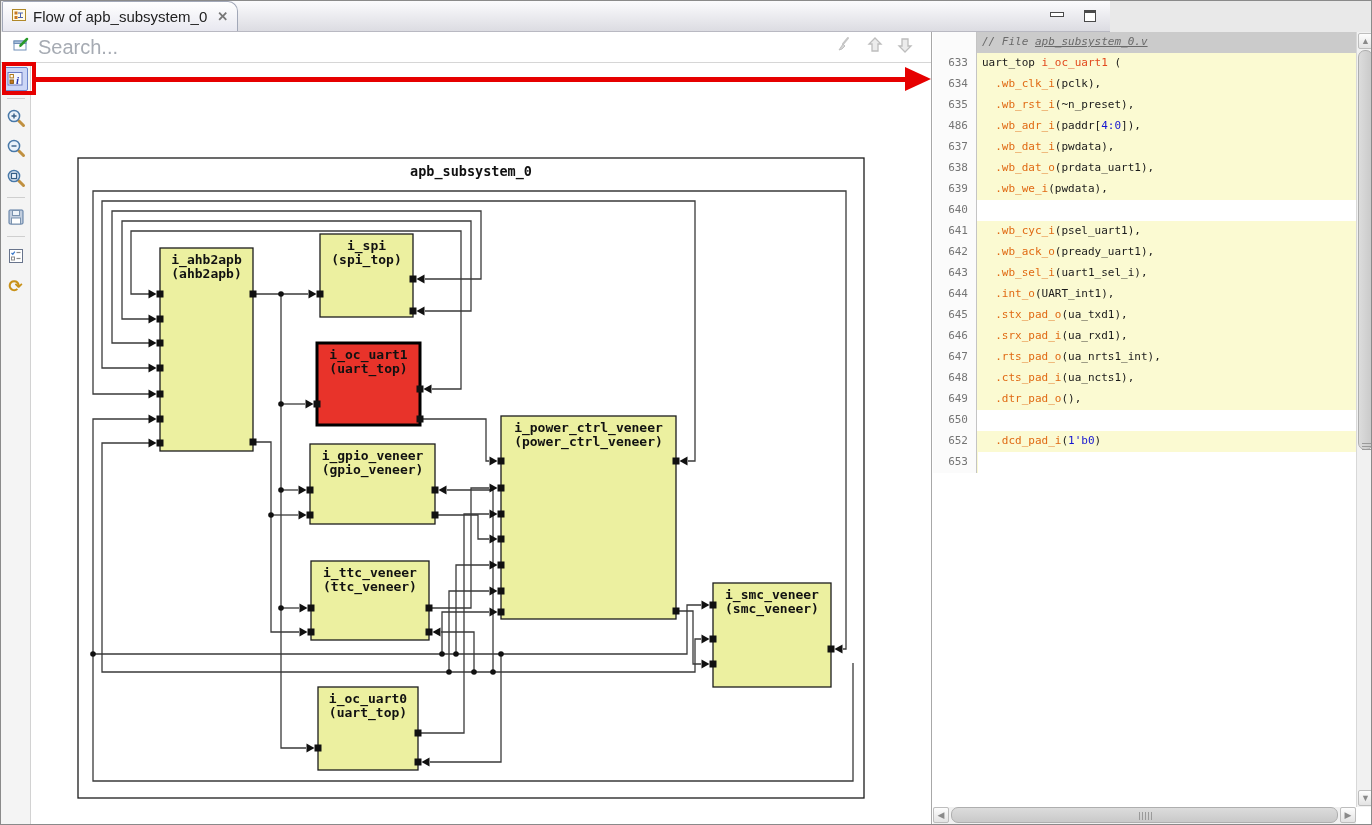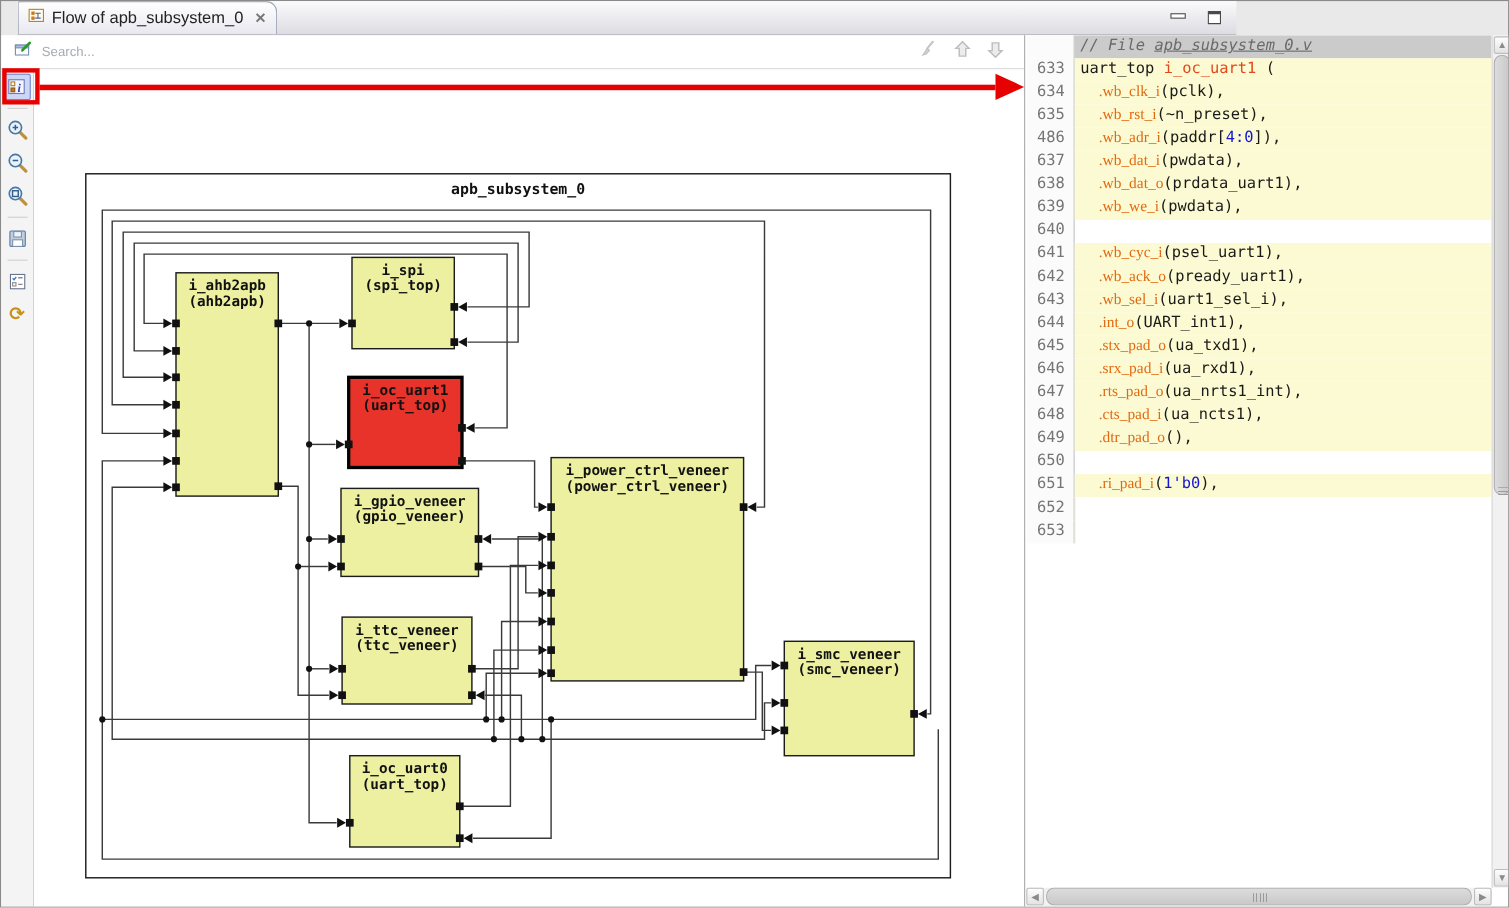--- a/index.html
+++ b/index.html
@@ -4,37 +4,37 @@
 <style>
   :root{
     --anno:#e60000; --blockfill:#ecf0a0; --hl:#e8332a;
     --tok-port:#e06a14; --tok-inst:#e2491d; --tok-num:#1414d2;
   }
   *{margin:0;padding:0;box-sizing:border-box;}
   html,body{width:1372px;height:825px;overflow:hidden;}
   body{font-family:"Liberation Sans",sans-serif;background:#e9e9e9;position:relative;border:1px solid #8a8a8a;}
 
   
-  .tabbar{position:absolute;left:15px;top:0;width:1108px;height:31px;
+  .tabbar{position:absolute;left:1px;top:0;width:1108px;height:31px;
     background:linear-gradient(#fbfbfd,#dcdce2);border-bottom:1px solid #b9b9c2;}
   .tab{position:absolute;left:0;top:0;height:30px;width:236px;display:flex;align-items:center;gap:6px;
     padding:0 10px 0 8px;background:linear-gradient(#ffffff,#e8e8f0);
     border:1px solid #a2a8b8;border-bottom:none;border-top-left-radius:2px;border-top-right-radius:10px;}
   .tab-label{font-size:15px;color:#222;white-space:nowrap;}
   .tab-close{font-size:13px;color:#777;margin-left:4px;cursor:pointer;font-weight:bold;}
   .win-btns{position:absolute;right:14px;top:9px;display:flex;gap:22px;align-items:flex-end;}
   .btn-min{width:12px;height:10px;position:relative;}
   .btn-min::after{content:"";position:absolute;left:0;top:0;width:12px;height:3px;border:1px solid #4a4a4a;background:#fff;}
   .btn-max{width:12px;height:12px;border:1px solid #4a4a4a;border-top:3px solid #4a4a4a;background:#fff;}
 
   
   .searchrow{position:absolute;left:0;top:31px;width:930px;height:31px;background:#ffffff;
     border-bottom:1px solid #d6d6d6;display:flex;align-items:center;}
   .search-newicon{margin:0 8px 0 11px;}
-  .search-input{flex:1;border:none;outline:none;font-size:12px;color:#a21caf;
+  .search-input{flex:1;border:none;outline:none;font-size:20px;color:#a21caf;
     font-family:"Liberation Sans",sans-serif;background:transparent;}
   .search-input::placeholder{color:#a6abb3;}
   .search-tools{display:flex;align-items:center;gap:14px;padding-right:18px;}
 
   
   .toolbar{position:absolute;left:0;top:62px;width:30px;height:763px;background:#f4f4f4;
     border-right:1px solid #d2d2d2;}
   .tbtn{width:24px;height:24px;margin:4px auto 6px auto;display:flex;align-items:center;justify-content:center;}
   .tbtn.sel{background:#ccd6f6;border:1px solid #6a84cc;border-radius:2px;}
   .tsep{width:18px;height:0;border-top:1px solid #cfcfcf;margin:7px auto;}
@@ -57,29 +57,29 @@
   .anno-box{position:absolute;left:1px;top:61px;width:34px;height:33px;border:4px solid var(--anno);z-index:60;}
   .anno-line{position:absolute;left:35px;top:76px;width:869px;height:5px;background:var(--anno);z-index:60;}
   .anno-head{position:absolute;left:904px;top:66px;width:0;height:0;z-index:60;
     border-left:26px solid var(--anno);border-top:12px solid transparent;border-bottom:12px solid transparent;}
 
   
   .codepanel{position:absolute;left:930px;top:31px;width:442px;height:794px;background:#ffffff;
     border-left:1px solid #a8a8a8;}
   .code-inner{position:absolute;left:1px;top:0;right:17px;bottom:19px;overflow:hidden;background:#fff;}
   .code-line,.code-header{display:flex;height:21px;line-height:19.1px;
-    font-family:"DejaVu Sans Mono",monospace;font-size:14px;white-space:pre;}
+    font-family:"DejaVu Sans Mono",monospace;font-size:11px;white-space:pre;}
   .gut{width:44px;flex:none;text-align:right;padding-right:8px;color:#757575;background:#fbfbfb;
     border-right:1px solid #c4c4c4;}
   .cbody{flex:1;background:#fbfad2;padding-left:5px;color:#1a1a1a;}
   .code-header .cbody{background:#cbcbcb;color:#6a6a6a;font-style:italic;}
   .code-header .gut{background:#fbfbfb;}
   .filelink{text-decoration:underline;color:#6a6a6a;cursor:pointer;}
   .code-rest{position:absolute;left:45px;right:0;top:420px;bottom:0;background:#fff;}
-  .tok-port{color:var(--tok-port);font-family:Liberation Serif, serif;}
+  .tok-port{color:var(--tok-port);}
   .tok-inst{color:var(--tok-inst);}
   .tok-num{color:var(--tok-num);}
   .tok-plain{color:#1a1a1a;}
 
   
   .vscroll{position:absolute;right:0;top:0;width:17px;bottom:19px;background:#f1f1f1;border-left:1px solid #d8d8d8;}
   .sb-btn{position:absolute;left:1px;width:15px;height:16px;background:linear-gradient(#fdfdfd,#e3e3e3);
     border:1px solid #bdbdbd;border-radius:2px;color:#8a8a8a;font-size:9px;text-align:center;line-height:15px;}
   .vthumb{position:absolute;left:1px;top:18px;width:15px;height:400px;border:1px solid #aeaeae;border-radius:7px;
     background:linear-gradient(90deg,#dcdcdc,#c9c9c9);}
@@ -384,21 +384,20 @@
         <div class="code-line"><span class="gut">641</span><span class="cbody"><span class="tok-plain">  </span><span class="tok-port">.wb_cyc_i</span><span class="tok-plain">(psel_uart1),</span></span></div>
         <div class="code-line"><span class="gut">642</span><span class="cbody"><span class="tok-plain">  </span><span class="tok-port">.wb_ack_o</span><span class="tok-plain">(pready_uart1),</span></span></div>
         <div class="code-line"><span class="gut">643</span><span class="cbody"><span class="tok-plain">  </span><span class="tok-port">.wb_sel_i</span><span class="tok-plain">(uart1_sel_i),</span></span></div>
         <div class="code-line"><span class="gut">644</span><span class="cbody"><span class="tok-plain">  </span><span class="tok-port">.int_o</span><span class="tok-plain">(UART_int1),</span></span></div>
         <div class="code-line"><span class="gut">645</span><span class="cbody"><span class="tok-plain">  </span><span class="tok-port">.stx_pad_o</span><span class="tok-plain">(ua_txd1),</span></span></div>
         <div class="code-line"><span class="gut">646</span><span class="cbody"><span class="tok-plain">  </span><span class="tok-port">.srx_pad_i</span><span class="tok-plain">(ua_rxd1),</span></span></div>
         <div class="code-line"><span class="gut">647</span><span class="cbody"><span class="tok-plain">  </span><span class="tok-port">.rts_pad_o</span><span class="tok-plain">(ua_nrts1_int),</span></span></div>
         <div class="code-line"><span class="gut">648</span><span class="cbody"><span class="tok-plain">  </span><span class="tok-port">.cts_pad_i</span><span class="tok-plain">(ua_ncts1),</span></span></div>
         <div class="code-line"><span class="gut">649</span><span class="cbody"><span class="tok-plain">  </span><span class="tok-port">.dtr_pad_o</span><span class="tok-plain">(),</span></span></div>
         <div class="code-line"><span class="gut">650</span></div>
-        <div class="code-line"><span class="gut">651</span><span class="cbody"><span class="tok-plain">  </span><span class="tok-port">.ri_pad_i</span><span class="tok-plain">(</span><span class="tok-num">1'b0</span><span class="tok-plain">),</span></span></div>
         <div class="code-line"><span class="gut">652</span><span class="cbody"><span class="tok-plain">  </span><span class="tok-port">.dcd_pad_i</span><span class="tok-plain">(</span><span class="tok-num">1'b0</span><span class="tok-plain">)</span></span></div>
         <div class="code-line"><span class="gut">653</span><span class="cbody"><span class="tok-plain">);</span></span></div>
       </div>
     <div class="code-rest"></div>
   </div>
 
   <div class="vscroll">
     <div class="sb-btn" style="top:1px;">▲</div>
     <div class="vthumb">
       <div class="vgrip"></div>

